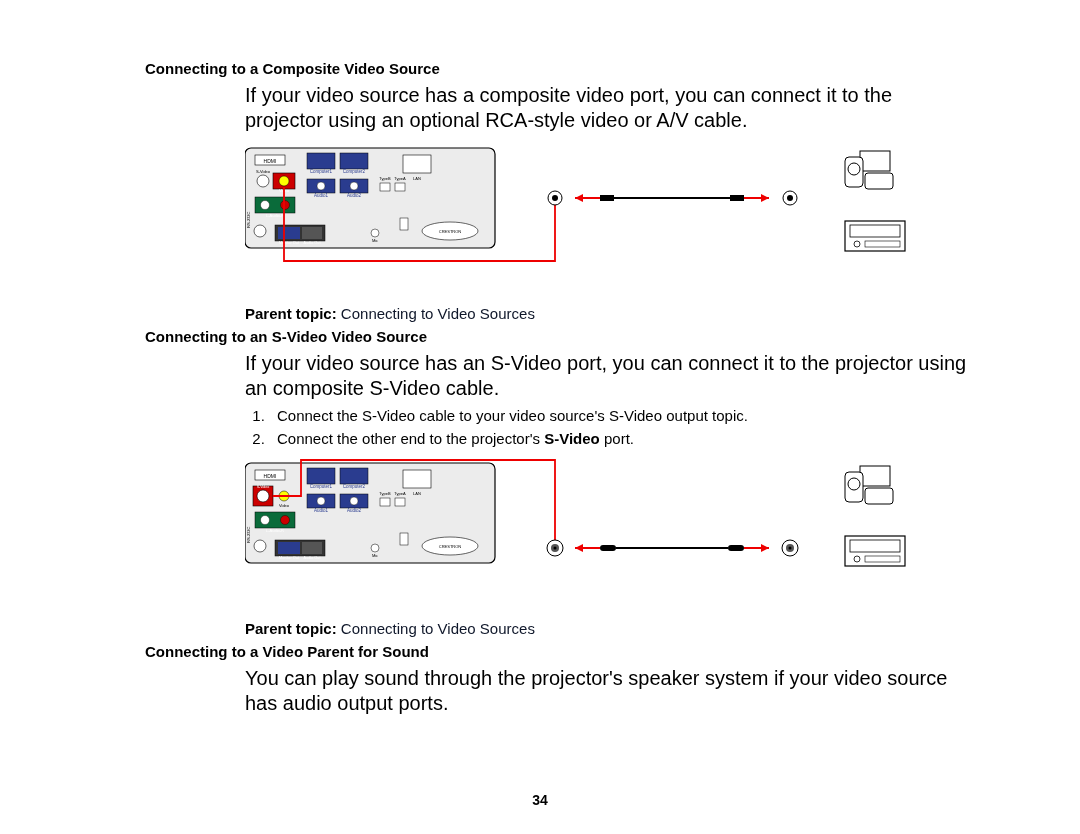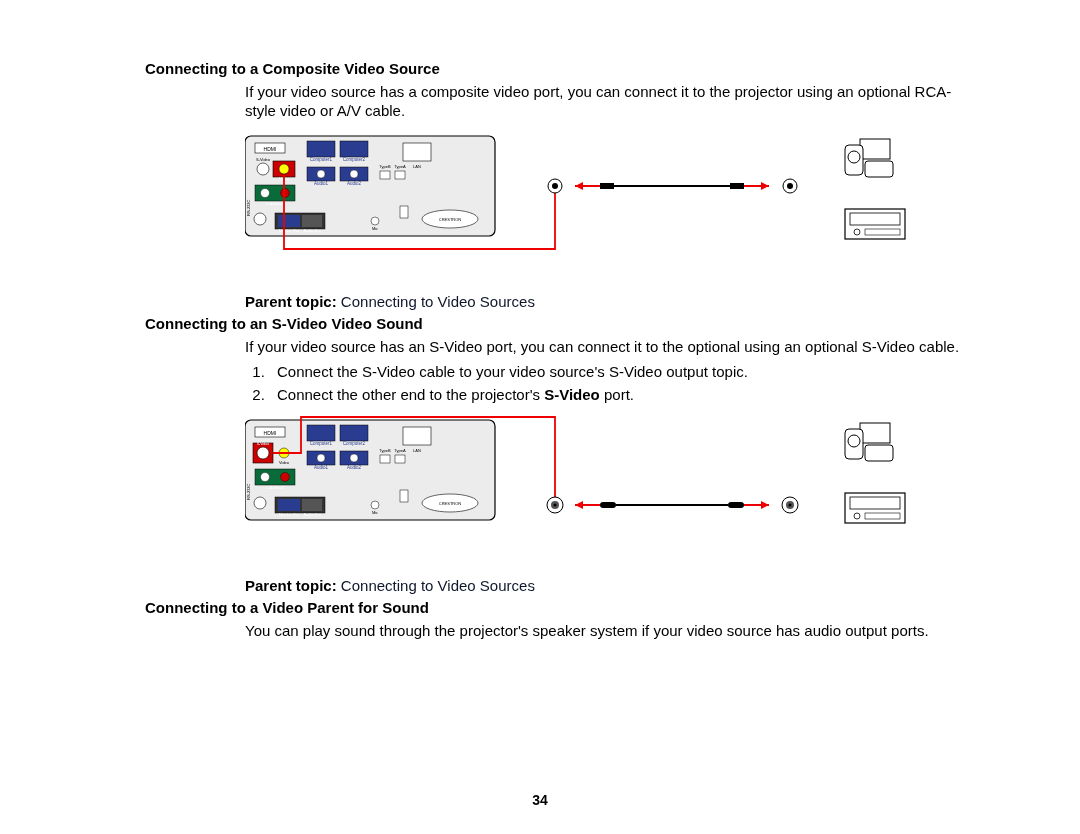--- a/index.html
+++ b/index.html
@@ -1,19 +1,19 @@
 <!DOCTYPE html>
 <html><head>
 <meta charset="utf-8">
 <style>
   html,body{margin:0;padding:0;background:#fff;font-family:Arial,Helvetica,sans-serif;color:#000;}
   .page{width:1080px;height:826px;box-sizing:border-box;padding:60px 90px 28px 145px;position:relative;}
   h3{font-size:15px;font-weight:bold;margin:0 0 6px 0;}
   .indent{margin-left:100px;}
-  p{font-size:15px;line-height:1.25;margin:0 16px 6px 0;}
+  p{font-size:20px;line-height:1.25;margin:0 16px 6px 0;}
   ol{font-size:15px;margin:0 0 8px 0;padding-left:24px;}
   ol li{padding-left:8px;margin-bottom:4px;line-height:1.25;}
   .b{font-weight:bold;}
   a.link{color:#0f172a;text-decoration:none;}
   .parent{font-size:15px;margin:10px 0 4px 0;}
   .diagram{margin:10px 0 18px 0;}
   .pgnum{position:absolute;bottom:18px;left:0;right:0;text-align:center;font-size:14px;font-weight:bold;}
 </style>
 </head>
 <body>
@@ -102,23 +102,23 @@
             <rect x="20" y="98" width="35" height="6" fill="#fff" stroke="#000" stroke-width="0.6"></rect>
         </g>
       </svg>
     </div>
 
     <p class="parent">
       <span class="b">Parent topic: </span><a href="#" class="link">Connecting to Video Sources</a>
     </p>
   </div>
 
-  <h3>Connecting to an S-Video Video Sound</h3>
+  <h3>Connecting to an S-Video Video Source</h3>
   <div class="indent">
-    <p>If your video source has an S-Video port, you can connect it to the optional using an optional S-Video cable.</p>
+    <p>If your video source has an S-Video port, you can connect it to the projector using an composite S-Video cable.</p>
     <ol>
       <li>Connect the S-Video cable to your video source's S-Video output topic.</li>
       <li>
         <span>Connect the other end to the projector's </span><span class="b">S-Video</span><span> port.</span>
       </li>
     </ol>
 
     <div class="diagram">
       <svg width="680" height="140" viewBox="0 0 680 140">
         <rect x="0" y="5" width="250" height="100" rx="6" fill="#ececec" stroke="#000" stroke-width="1.2"></rect>

